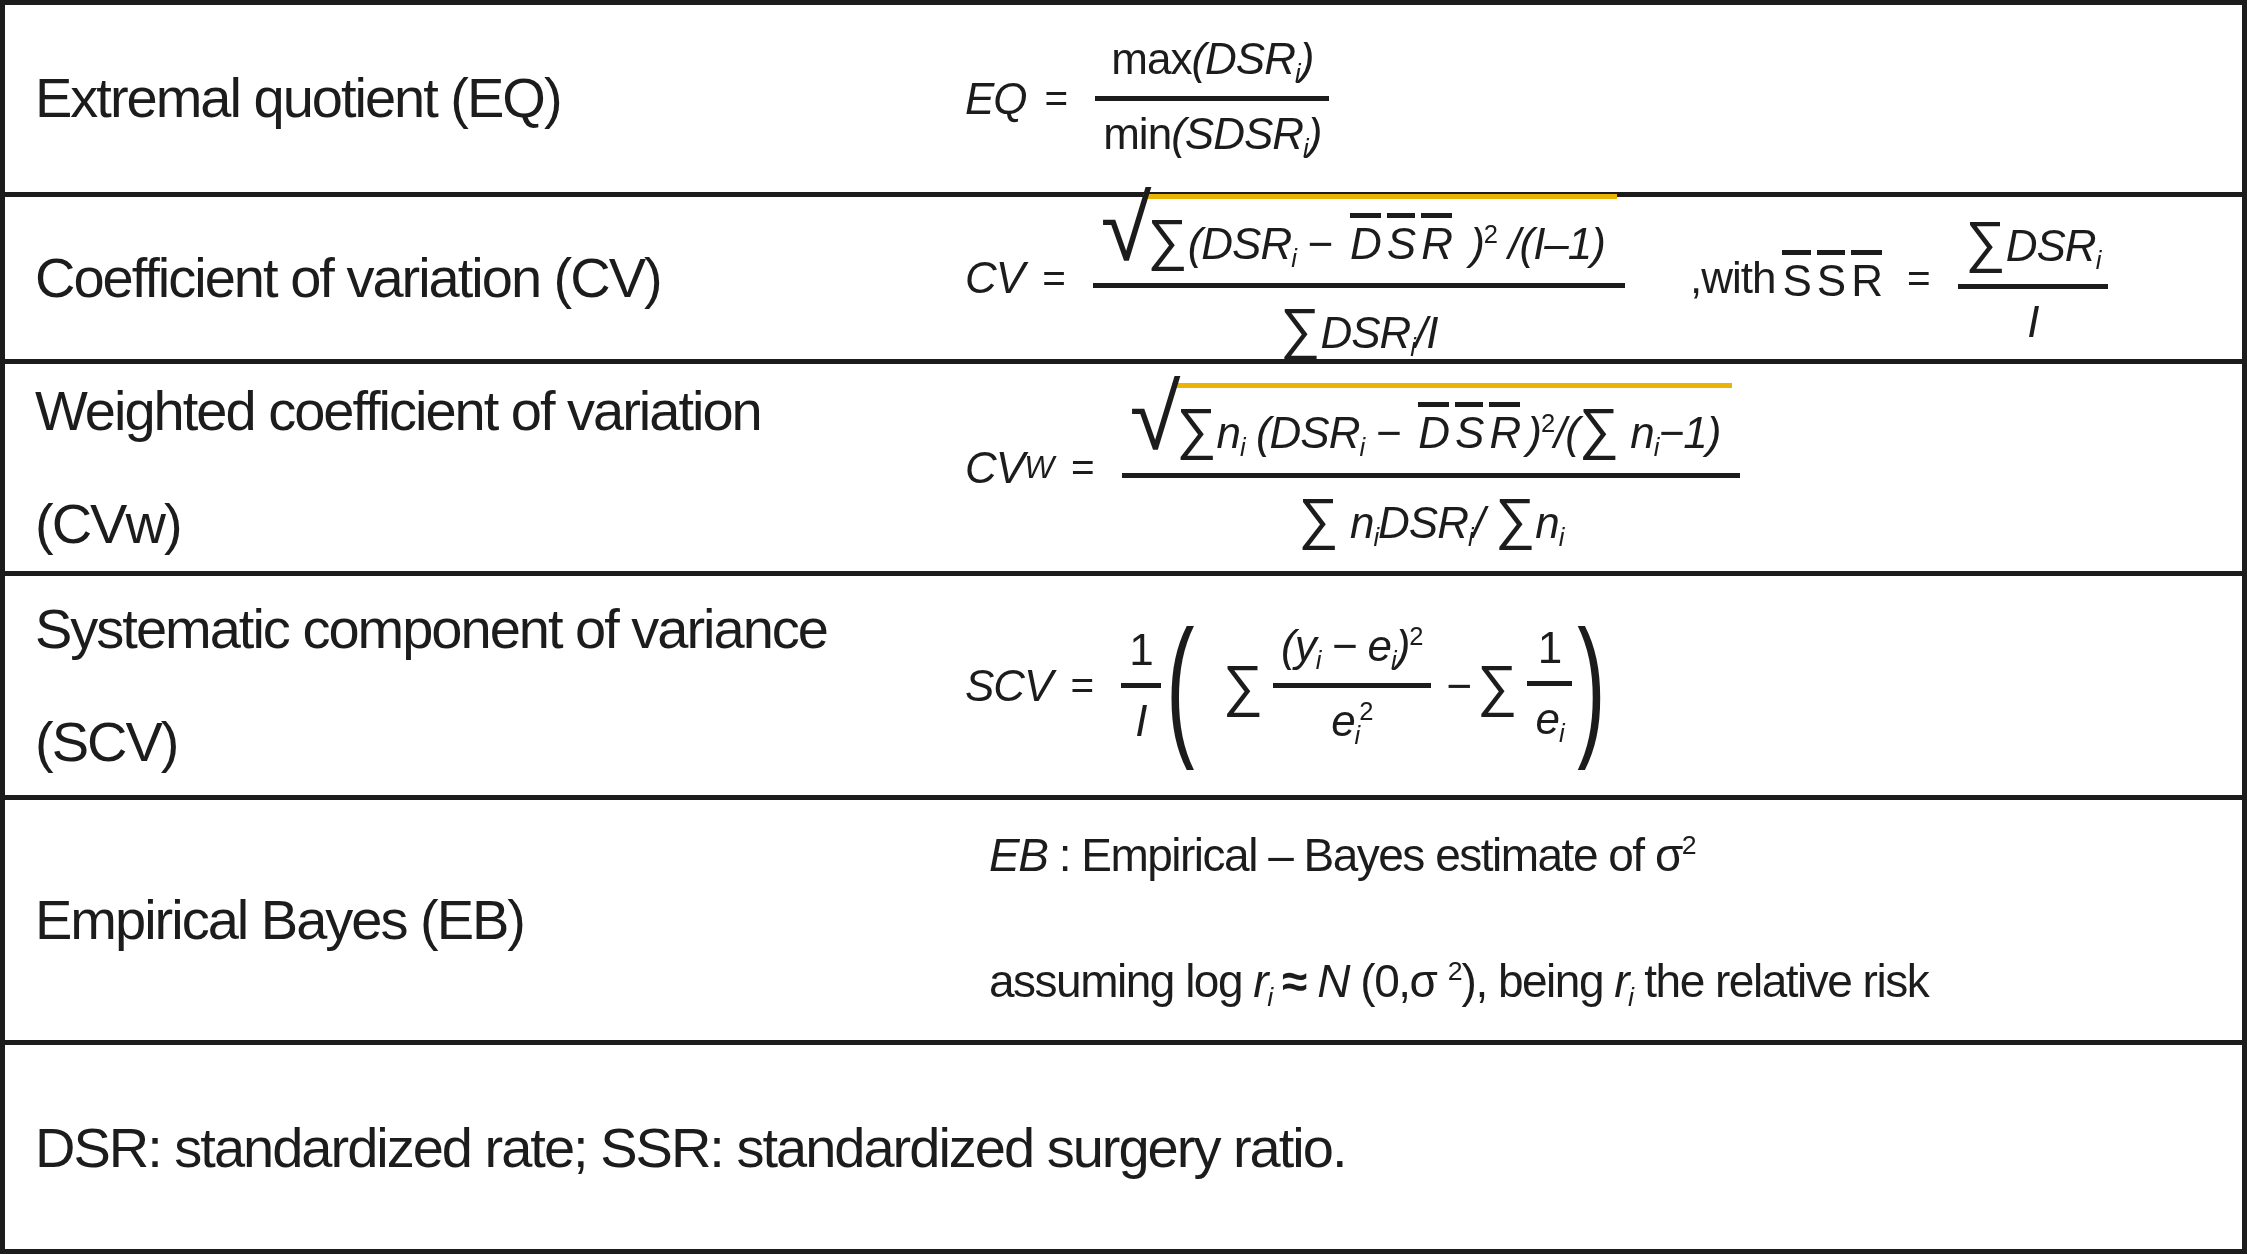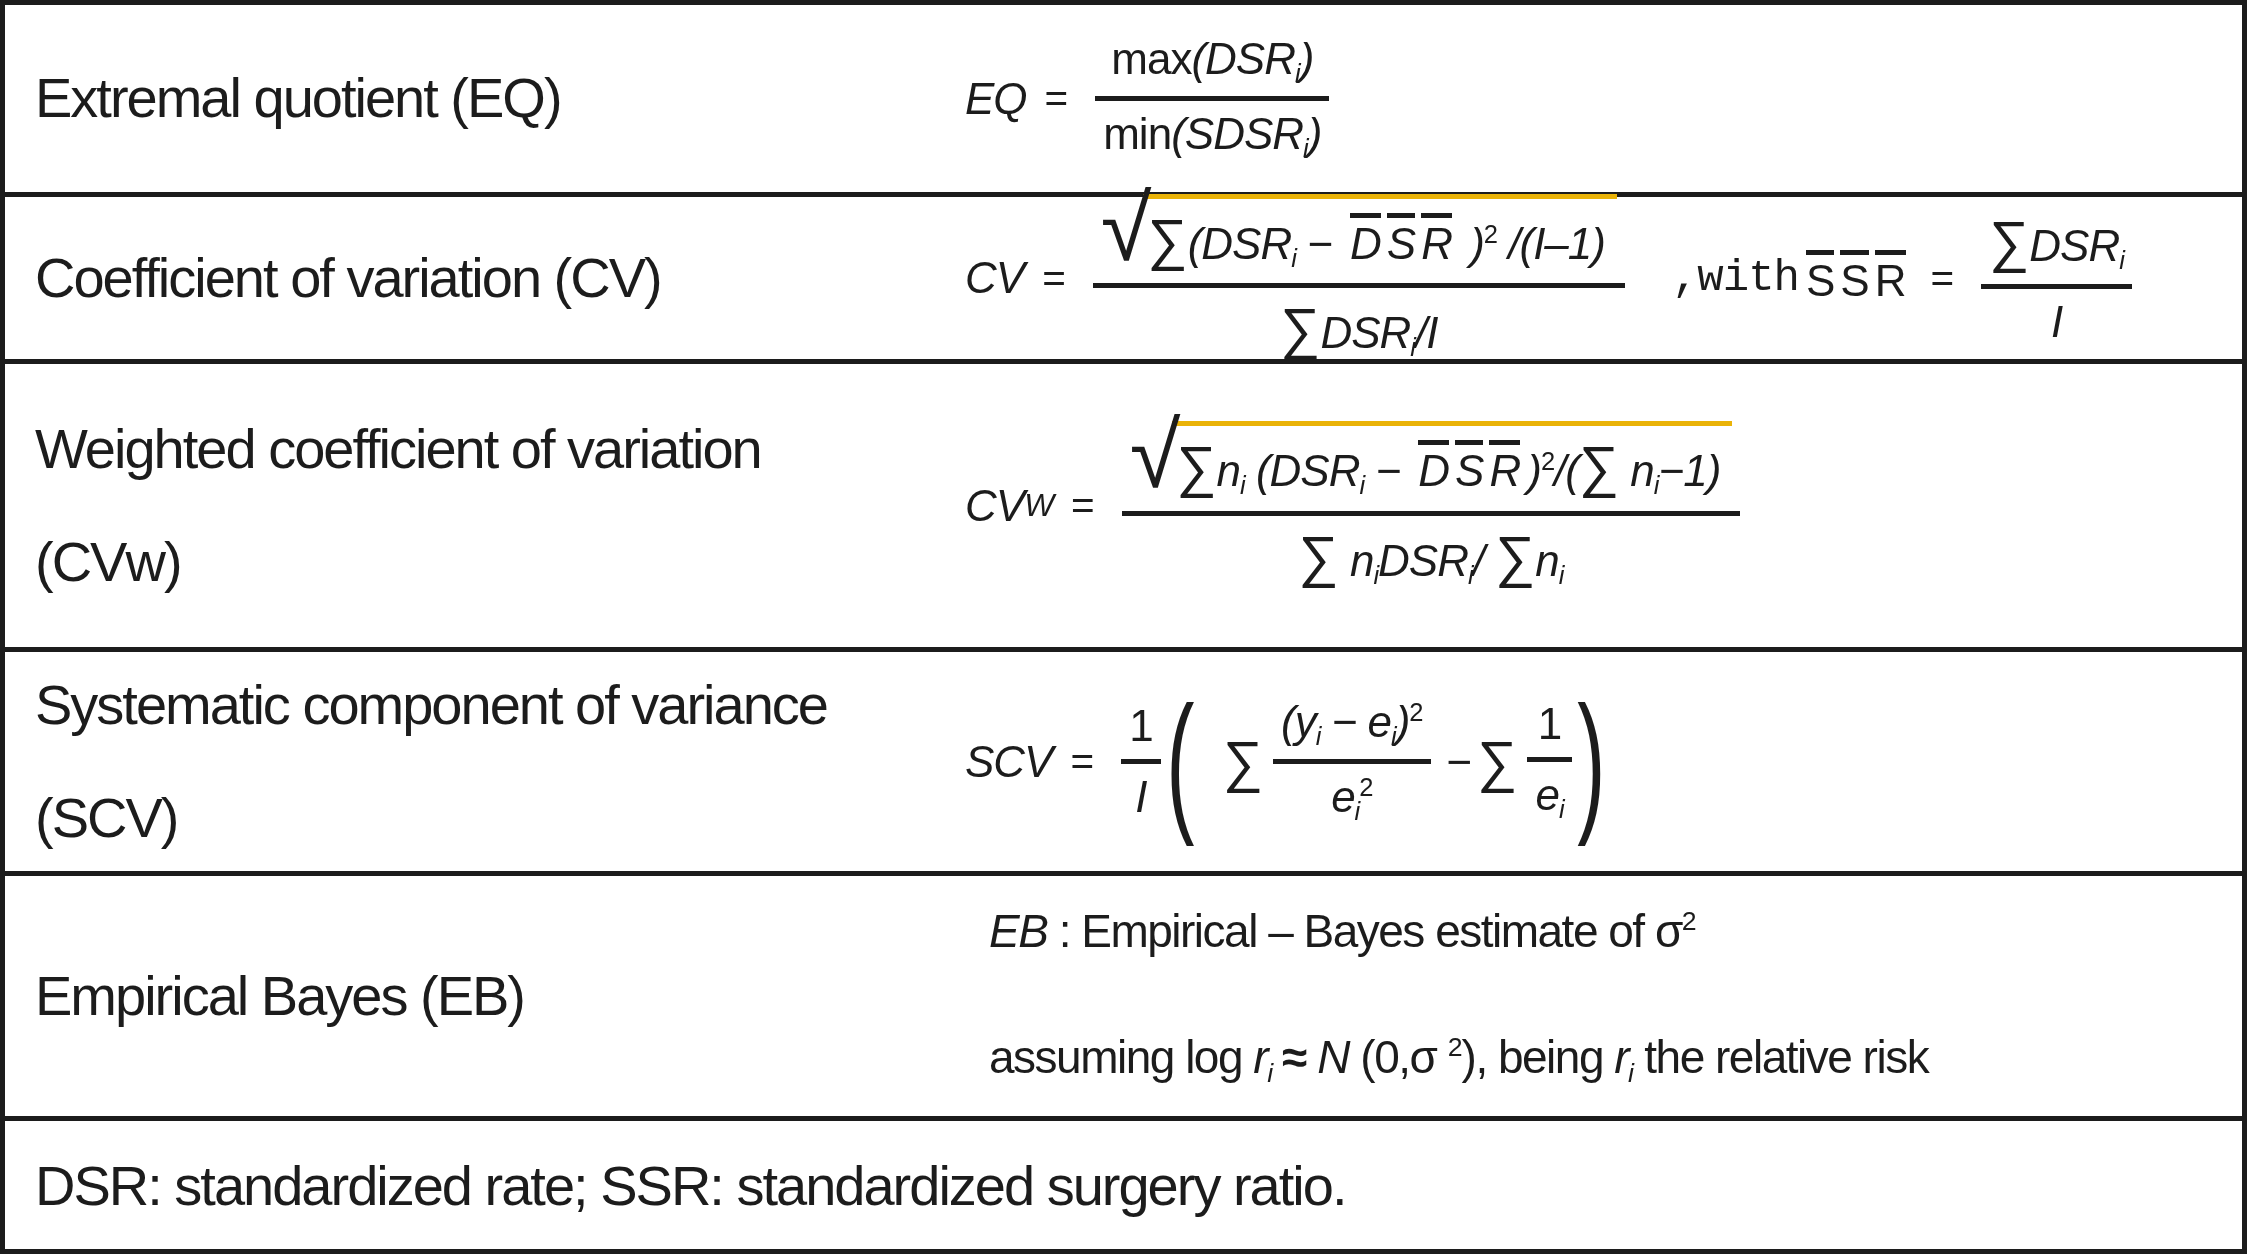--- a/index.html
+++ b/index.html
@@ -31,21 +31,21 @@
   .sb { font-size:0.58em; font-style:italic; vertical-align:-0.32em; letter-spacing:-1px; }
   .sp { font-size:0.58em; vertical-align:0.62em; letter-spacing:-1px; }
   .sum { font-style:normal; font-size:1.28em; letter-spacing:0; }
   .sqrt { display:inline-flex; align-items:flex-start; }
   .rad { font-style:normal; font-size:2.1em; line-height:0.78; margin-right:-7px; transform:translateY(-2px); }
   .rdc { display:inline-block; border-top:5px solid #eab308; padding:8px 12px 2px 4px; }
   .ob { white-space:nowrap; margin:0 4px; }
   .obl { display:inline-block; border-top:5px solid #1c1c1c; padding-top:3px; margin:0 3px; line-height:1.05; }
   .bp { font-style:normal; display:inline-block; font-size:3.5em; line-height:0.82;
         transform:scaleX(0.55); margin:0 -16px; }
-  .wg { margin-left:37px;font-family:Liberation Mono, monospace; }
+  .wg { margin-left:55px; }
   .approx { font-weight:bold; margin:0 10px; letter-spacing:0; }
   .foot { flex:1; display:flex; align-items:center; padding-left:30px;
           font-size:56px; letter-spacing:-2px;border-radius:7px; }
   .lhs-sub { font-size:0.72em; font-style:italic; vertical-align:-0.28em; }
 </style>
 </head>
 <body>
 
 <div class="page">
 
@@ -85,21 +85,21 @@
       <span class="ob"><span class="obl up">S</span><span class="obl up">S</span><span class="obl up">R</span></span>
       <span class="eq">=</span>
       <span class="frac">
         <span class="line"><span class="sum">∑</span><span class="it">DSR</span><span class="sb">i</span></span>
         <span class="fbar"></span>
         <span class="line it">I</span>
       </span>
     </div>
   </div>
 
-  <div class="row" style="height:288px">
+  <div class="row" style="height:212px">
     <div class="lbl">
       <span>Weighted coefficient of variation</span>
       <span class="l2">(CVw)</span>
     </div>
     <div class="fml">
       <span class="it">CV</span>
         <span class="lhs-sub">W</span>
       <span class="eq">=</span>
       <span class="frac">
         <span class="line">

